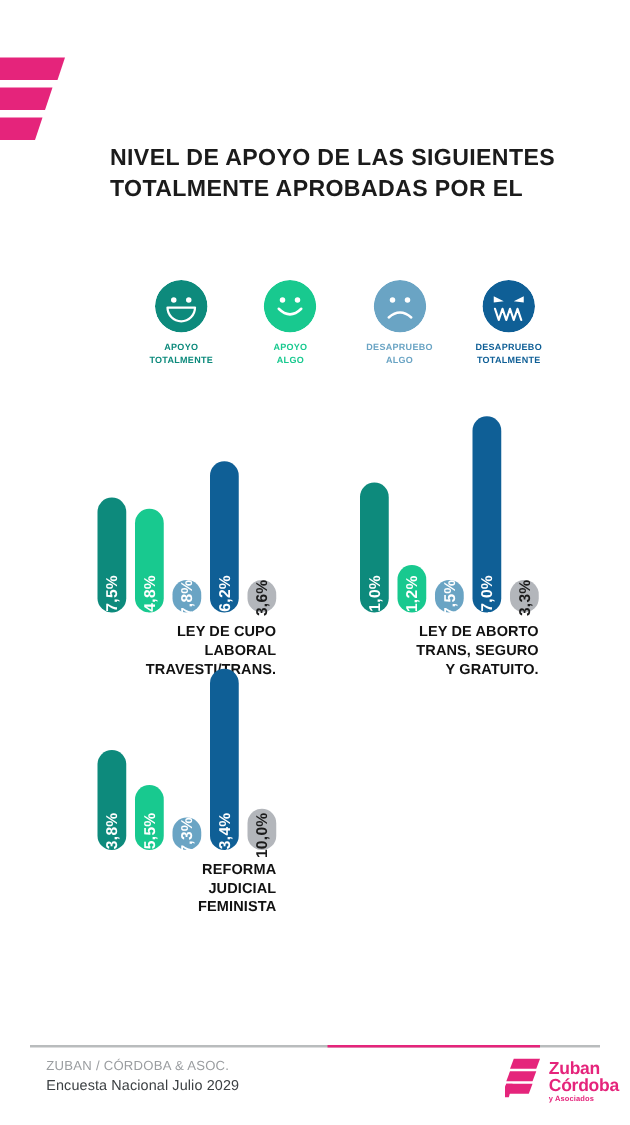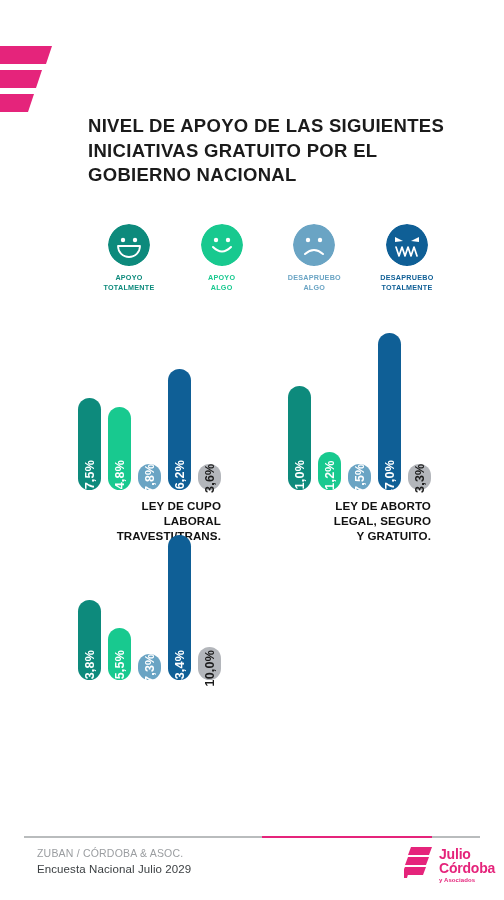--- a/index.html
+++ b/index.html
@@ -51,20 +51,21 @@
     height: 78px;
     display: flex;
     align-items: flex-start;
     justify-content: space-between;
   }
   .legend-item {
     width: 62px;
     display: flex;
     flex-direction: column;
     align-items: center;
+    margin-left: 16px;
   }
   .legend-face {
     width: 42px;
     height: 42px;
     border-radius: 50%;
     display: block;
   }
   .legend-label {
     margin-top: 7px;
     font-size: 7.2px;
@@ -188,22 +189,21 @@
 
   <svg class="logo-mark-top" viewBox="0 0 82 74">
     <polygon points="14,2 74,2 68,20 8,20" fill="#e5247b"></polygon>
     <polygon points="4,26 64,26 58,44 -2,44" fill="#e5247b"></polygon>
     <polygon points="-4,50 56,50 50,68 -10,68" fill="#e5247b"></polygon>
     <polygon points="-4,50 8,50 2,74 -10,74" fill="#e5247b"></polygon>
   </svg>
 
   <div class="title">
     <span>NIVEL DE APOYO DE LAS SIGUIENTES</span>
-    <span>INICIATIVAS GRATUITO POR EL</span>
-    <span>GOBIERNO NACIONAL</span>
+    <span>TOTALMENTE APROBADAS POR EL</span>
   </div>
 
   <div class="legend">
 
     <div class="legend-item">
       <svg class="legend-face" viewBox="0 0 42 42">
         <circle cx="21" cy="21" r="21" fill="#0d8a7c"></circle>
         <circle cx="15" cy="16" r="2.2" fill="#ffffff"></circle>
         <circle cx="27" cy="16" r="2.2" fill="#ffffff"></circle>
         <path d="M10 22 A11 11 0 0 0 32 22 Z" fill="#0d8a7c" stroke="#ffffff" stroke-width="1.8" stroke-linejoin="round"></path>
@@ -303,21 +303,21 @@
             <span class="bar-value" style="color: rgb(255, 255, 255);">47,0%</span>
           </div>
         </div>
       <div class="bar-col">
           <div class="bar" style="height: 26px; background: rgb(179, 182, 187);">
             <span class="bar-value" style="color: rgb(27, 27, 27);">3,3%</span>
           </div>
         </div>
     </div>
     <div class="group-title">LEY DE ABORTO
-LEGAL, SEGURO
+TRANS, SEGURO
 Y GRATUITO.</div>
   </div>
 
   <div class="chart-group" id="group-2" style="left:78px; top:500px;">
     <div class="bars">
       <div class="bar-col">
           <div class="bar" style="height: 79.73px; background: rgb(13, 138, 124);">
             <span class="bar-value" style="color: rgb(255, 255, 255);">23,8%</span>
           </div>
         </div>
@@ -335,37 +335,40 @@
           <div class="bar" style="height: 145.39px; background: rgb(15, 95, 150);">
             <span class="bar-value" style="color: rgb(255, 255, 255);">43,4%</span>
           </div>
         </div>
       <div class="bar-col">
           <div class="bar" style="height: 33.5px; background: rgb(179, 182, 187);">
             <span class="bar-value" style="color: rgb(27, 27, 27);">10,0%</span>
           </div>
         </div>
     </div>
+    <div class="group-title">REFORMA
+JUDICIAL
+FEMINISTA</div>
   </div>
 
   <div class="footer-rule"></div>
   <div class="footer-rule-accent"></div>
 
   <div class="footer-text">
     <div class="footer-line1">ZUBAN / CÓRDOBA &amp; ASOC.</div>
     <div class="footer-line2">Encuesta Nacional Julio 2029</div>
   </div>
 
   <div class="footer-logo">
     <svg width="30" height="32" viewBox="0 0 30 32">
       <polygon points="7,1 28,1 25,9 4,9" fill="#e5247b"></polygon>
       <polygon points="4,11 25,11 22,19 1,19" fill="#e5247b"></polygon>
       <polygon points="1,21 22,21 19,29 -2,29" fill="#e5247b"></polygon>
       <polygon points="1,21 6,21 3,32 -2,32" fill="#e5247b"></polygon>
     </svg>
     <div class="footer-logo-text">
-      <div class="footer-logo-word">Julio</div>
+      <div class="footer-logo-word">Zuban</div>
       <div class="footer-logo-word">Córdoba</div>
       <div class="footer-logo-sub">y Asociados</div>
     </div>
   </div>
 
 </div>
 
 </body></html>

